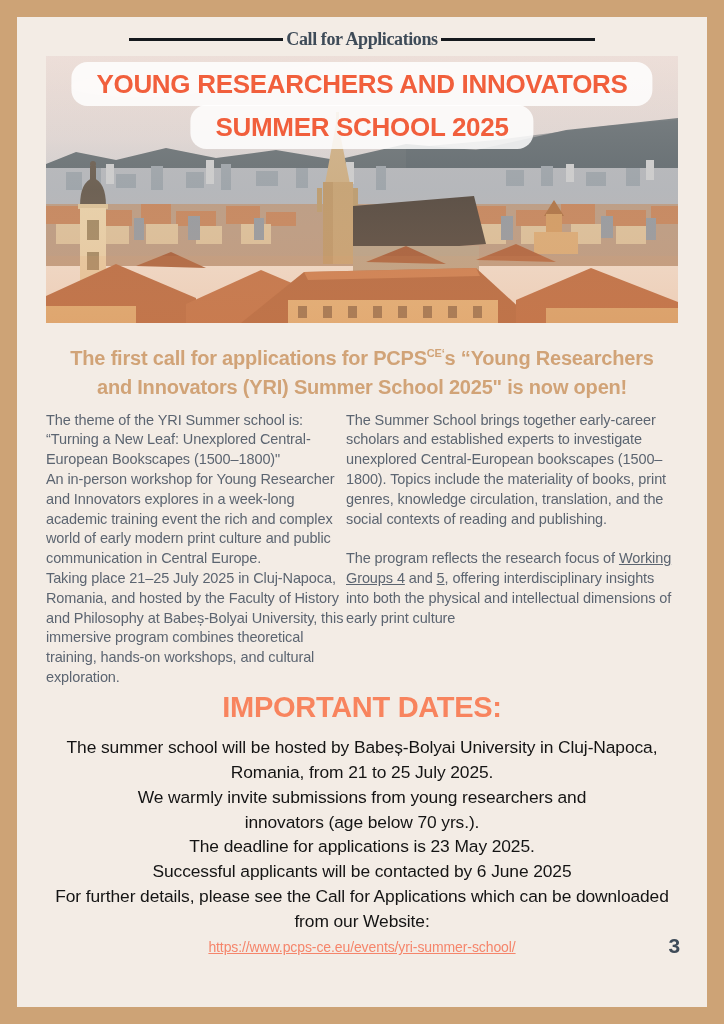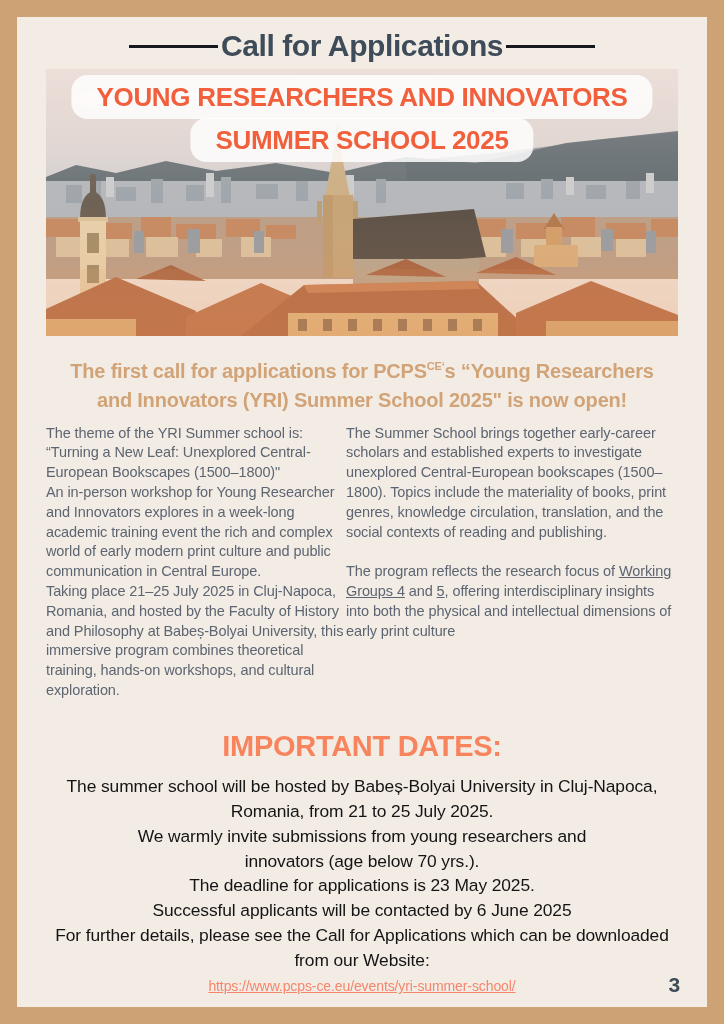--- a/index.html
+++ b/index.html
@@ -2,22 +2,22 @@
 <html style="--border-tan: #cda376; --page-bg: #f3ece5; --header-text: #3e4b58; --accent-orange: #f15f3c; --tan-heading: #d1a377; --body-text: #5c6571; --dates-orange: #f8845e; --dark-text: #141414; --link-salmon: #f5856b;"><head>
 <meta charset="utf-8">
 <style>
   html,body{margin:0;padding:0;width:724px;height:1024px;overflow:hidden;
     font-family:"Liberation Sans", sans-serif;background:var(--border-tan,#cda376);}
   .page{position:absolute;inset:17px;background:var(--page-bg,#f3ece5);overflow:hidden;}
 
   
   .header{display:flex;align-items:center;width:466px;margin:12px auto 0;}
   .header .rule{flex:1;height:3px;background:#15191d;}
-  .header .title{font-size:30px;font-weight:bold;color:var(--header-text,#3e4b58);
-    padding:0 3px;letter-spacing:-0.4px;white-space:nowrap;}
+  .header .title{font-size:18px;font-weight:bold;color:var(--header-text,#3e4b58);
+    padding:0 3px;letter-spacing:-0.4px;white-space:nowrap;font-family:Liberation Serif, serif;}
 
   
   .hero{position:relative;margin:6px 29px 16px;height:267px;overflow:hidden;}
   .hero svg{position:absolute;inset:0;width:100%;height:100%;display:block;}
   .pill{position:absolute;left:50%;transform:translateX(-50%);
     background:rgba(255,255,255,0.84);border-radius:16px;color:var(--accent-orange,#f15f3c);
     font-weight:bold;font-size:26px;letter-spacing:-0.3px;padding:5px 25px;
     white-space:nowrap;line-height:34px;}
   .pill1{top:6px;}
   .pill2{top:49px;}
@@ -30,21 +30,21 @@
   
   .columns{display:grid;grid-template-columns:300px 1fr;gap:0;margin:9px 29px 0;
     color:var(--body-text,#5c6571);font-size:14.5px;line-height:19.8px;letter-spacing:-0.1px;}
   .columns p{margin:0;}
   .col-right p + p{margin-top:20px;}
   .columns a{color:inherit;text-decoration:underline;}
   .b{font-weight:normal;}
   .u{text-decoration:underline;margin-top:12px;}
 
   
-  .dates-heading{text-align:center;margin-top:26px;font-size:29px;font-weight:bold;
+  .dates-heading{text-align:center;font-size:29px;font-weight:bold;
     color:var(--dates-orange,#f8845e);letter-spacing:-0.3px;line-height:38px;}
   .dates-block{width:672px;margin:9px auto 0;text-align:center;font-size:17.4px;
     line-height:24.9px;color:var(--dark-text,#141414);letter-spacing:-0.1px;}
   .dates-block p{margin:0;}
 
   
   .footer-row{position:relative;text-align:center;margin-top:0;}
   .website-link{color:var(--link-salmon,#f5856b);text-decoration:underline;
     font-size:14px;line-height:24.9px;}
   .page-number{position:absolute;right:18px;top:0;font-size:21px;font-weight:bold;

